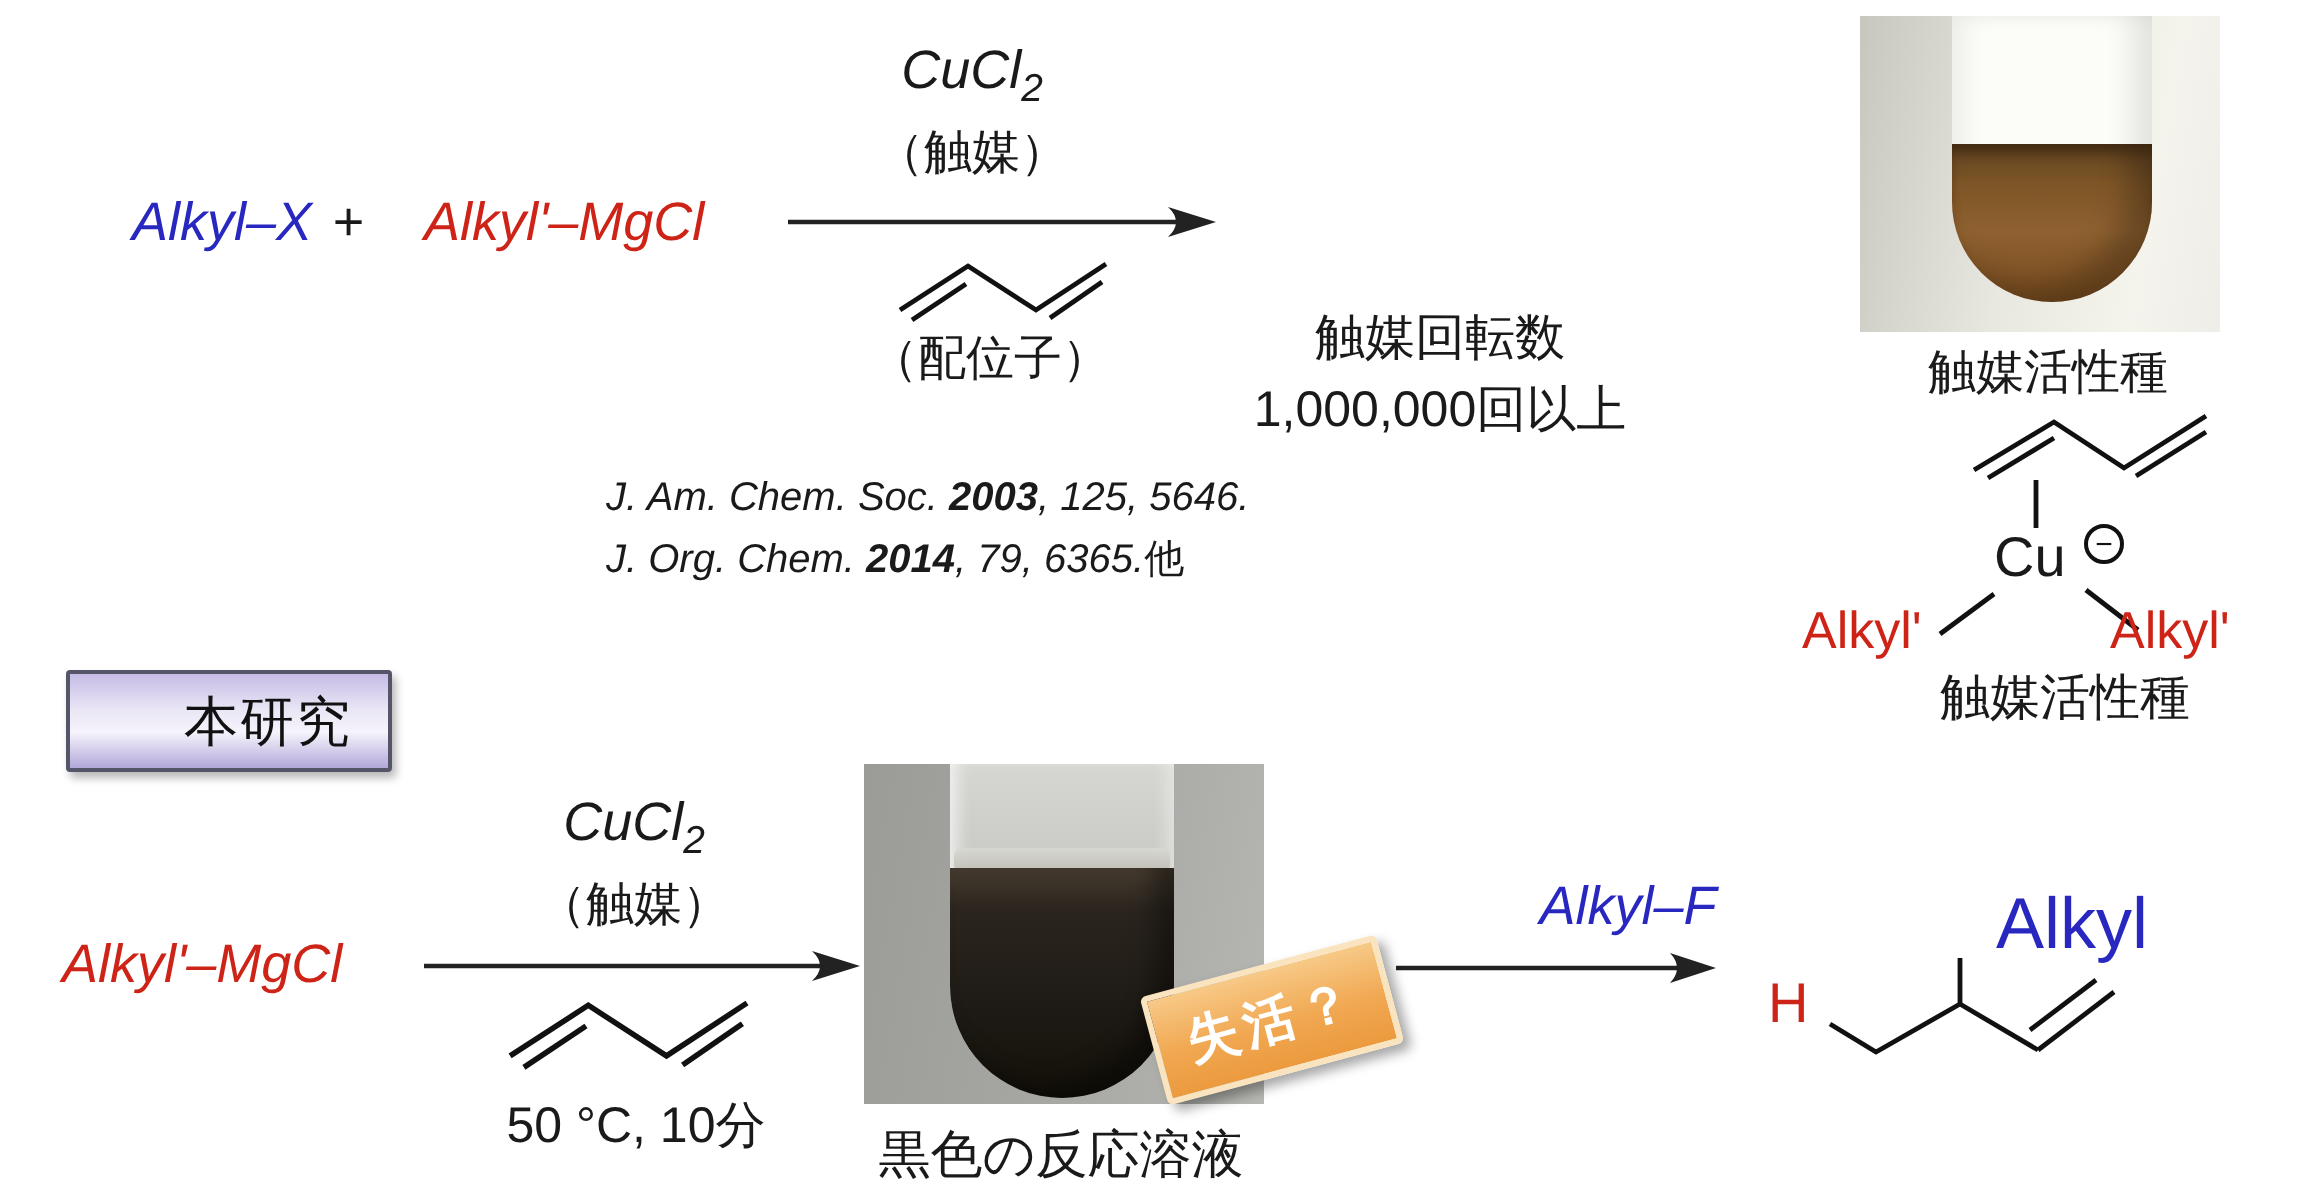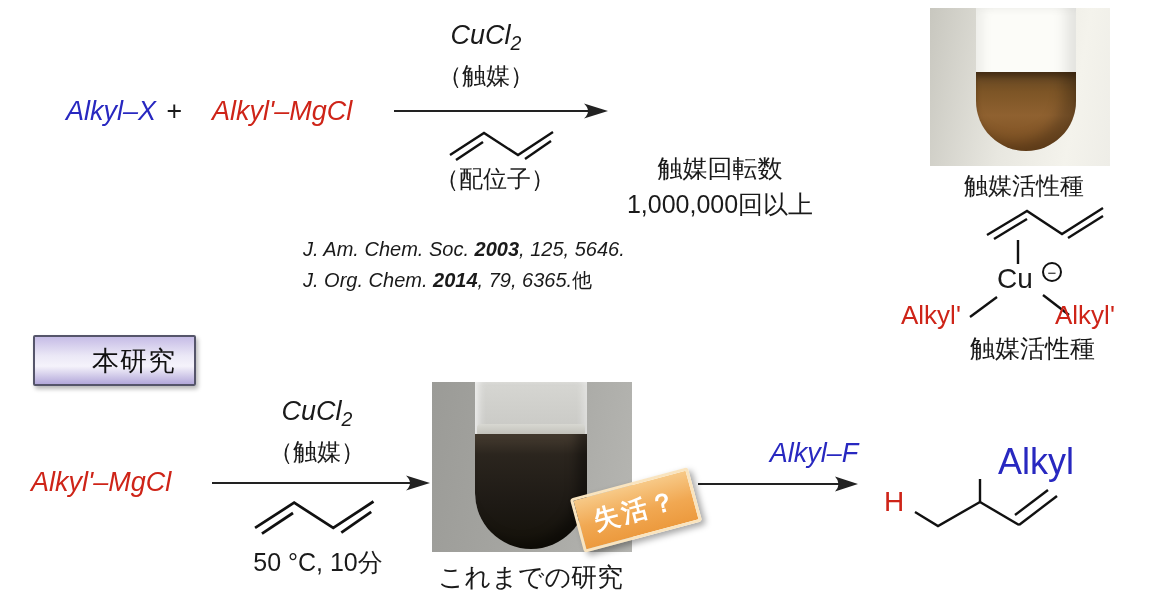--- a/index.html
+++ b/index.html
@@ -152,21 +152,21 @@
     <line x1="80" y1="37" x2="106" y2="19" stroke="#111" stroke-width="2.4"></line>
   </svg>
   <div class="abs center" style="left:238px;top:546px;width:160px;font-size:25px;">50 °C, 10分</div>
 
   <div class="abs photo2" style="left:432px;top:382px;width:200px;height:170px;">
     <div class="tube"></div>
     <div class="foam"></div>
     <div class="liquid"></div>
   </div>
   <div class="abs badge" style="left:575px;top:482px;width:116px;height:50px;z-index:5;">失活？</div>
-  <div class="abs center" style="left:418px;top:560px;width:225px;font-size:26px;">これまでの研究</div>
+  <div class="abs center" style="left:418px;top:560px;width:225px;font-size:26px;">黒色の反応溶液</div>
 
   <div class="abs rxn-text blue center" style="left:697px;top:438px;width:162px;">Alkyl–F</div>
   <svg class="abs" style="left:697px;top:475px;" width="162" height="18" viewBox="0 0 162 18">
     <line x1="1" y1="9" x2="143" y2="9" stroke="#222" stroke-width="2.2"></line>
     <path d="M161,9 L138,1.5 Q145,9 138,16.5 Z" fill="#222"></path>
   </svg>
 
   <div class="abs red" style="left:884px;top:486px;font-size:28px;">H</div>
   <div class="abs blue center" style="left:945px;top:441px;width:110px;font-size:36px;">Alkyl</div>
   <svg class="abs" style="left:908px;top:470px;" width="165" height="65" viewBox="0 0 165 65">

